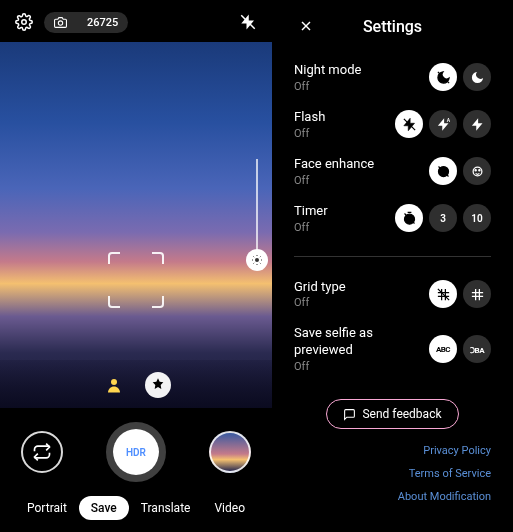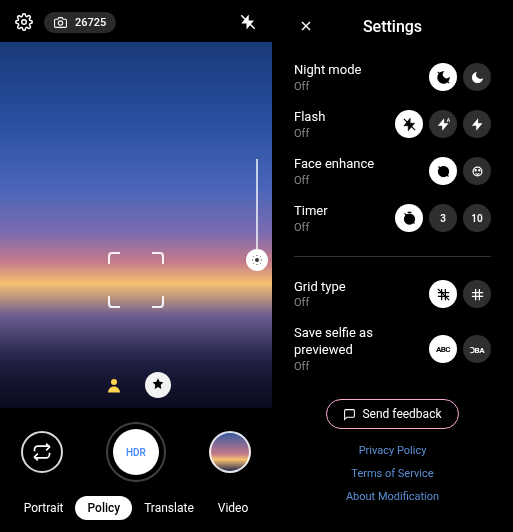--- a/index.html
+++ b/index.html
@@ -1,59 +1,59 @@
 <!DOCTYPE html>
 <html><head>
 <meta charset="utf-8">
 <style>
 *{margin:0;padding:0;box-sizing:border-box;font-family:-apple-system,Roboto,Arial,sans-serif}
 html,body{width:513px;height:532px;background:#000;color:#fff;overflow:hidden}
 .app{display:flex;width:100%;height:100%}
 .cam{width:272px;height:100%;position:relative;background:#000;display:flex;flex-direction:column}
 .topbar{display:flex;align-items:center;gap:6px;padding:8px 10px 6px;position:relative;z-index:2}
 .icon-btn{width:28px;height:28px;display:flex;align-items:center;justify-content:center;border-radius:50%;cursor:pointer}
-.pill{background:#2a2a2a;border-radius:14px;padding:4px 10px;display:flex;align-items:center;gap:8px;font-size:11px;font-weight:500}
+.pill{background:#2a2a2a;border-radius:14px;padding:4px 10px;display:flex;align-items:center;gap:20px;font-size:11px;font-weight:500}
 .flash-top{margin-left:auto}
 .viewfinder{flex:1;position:relative;overflow:hidden}
 .sky{position:absolute;inset:0;background:linear-gradient(to bottom,#1a3a7a 0%,#2850a0 22%,#4a65b8 40%,#7a6bb0 52%,#c47a8a 60%,#f4c070 66%,#6a5a90 75%,#2a2a50 85%,#151530 100%)}
 .city{position:absolute;bottom:0;left:0;right:0;height:48px;background:linear-gradient(to bottom,rgba(20,20,50,.3),rgba(10,10,30,.9))}
 .focus{position:absolute;left:50%;top:65%;transform:translate(-50%,-50%);width:56px;height:56px}
 .focus span{position:absolute;width:12px;height:12px;border:2px solid rgba(255,255,255,.9)}
 .focus .c1{top:0;left:0;border-right:0;border-bottom:0;border-top-left-radius:4px}
 .focus .c2{top:0;right:0;border-left:0;border-bottom:0;border-top-right-radius:4px}
 .focus .c3{bottom:0;left:0;border-right:0;border-top:0;border-bottom-left-radius:4px}
 .focus .c4{bottom:0;right:0;border-left:0;border-top:0;border-bottom-right-radius:4px}
 .slider{position:absolute;right:14px;top:32%;width:2px;height:110px;background:rgba(255,255,255,.7)}
 .slider-knob{position:absolute;left:-10px;bottom:-2px;width:22px;height:22px;border-radius:50%;background:#fff;display:flex;align-items:center;justify-content:center}
 .vf-icons{position:absolute;bottom:10px;left:0;right:0;display:flex;justify-content:center;gap:18px}
 .vf-chip{width:26px;height:26px;border-radius:50%;background:rgba(255,255,255,.95);display:flex;align-items:center;justify-content:center}
 .controls{padding:14px 0 4px;display:flex;align-items:center;justify-content:space-around}
 .ctrl-outer{width:42px;height:42px;border:2px solid rgba(255,255,255,.85);border-radius:50%;display:flex;align-items:center;justify-content:center;cursor:pointer}
-.shutter-ring{width:60px;height:60px;border:2px solid #404040;border-radius:50%;display:flex;align-items:center;justify-content:center;cursor:pointer}
+.shutter-ring{width:60px;height:60px;border:7px solid #404040;border-radius:50%;display:flex;align-items:center;justify-content:center;cursor:pointer}
 .shutter{width:46px;height:46px;border-radius:50%;background:#fff;display:flex;align-items:center;justify-content:center;color:#4f8fff;font-size:10px;font-weight:600}
 .gallery{width:42px;height:42px;border-radius:50%;border:2px solid rgba(255,255,255,.85);background:linear-gradient(to bottom,#3a5aa0 0%,#c47a8a 55%,#f4c070 70%,#2a2a50 100%);cursor:pointer}
 .modes{display:flex;padding:10px 8px 12px;justify-content:center}
 .mode{font-size:12px;padding:5px 12px;border-radius:14px;cursor:pointer;color:#fff;white-space:nowrap}
 .mode.active{background:#fff;color:#000;font-weight:500}
 .panel{flex:1;background:#000;padding:8px 22px 10px;display:flex;flex-direction:column;overflow:hidden}
 .phead{display:flex;align-items:center;padding:6px 0 16px}
 .close{width:24px;height:24px;cursor:pointer;display:flex;align-items:center;justify-content:center}
 .ptitle{flex:1;text-align:center;font-size:16px;font-weight:500;margin-left:-24px}
 .row{display:flex;align-items:center;padding:8px 0}
 .row-l{flex:1}
 .row-t{font-size:13px;line-height:1.3}
 .row-s{font-size:11px;color:#888;margin-top:1px}
 .opts{display:flex;gap:6px}
 .opt{width:28px;height:28px;border-radius:50%;background:#2f2f2f;display:flex;align-items:center;justify-content:center;font-size:10px;font-weight:600;cursor:pointer}
 .opt svg{width:15px;height:15px}
 .opt.sel{background:#fff;color:#000}
 .opt.sel svg{stroke:#000;fill:#000}
 .hr{border:0;border-top:1px solid #333;margin:14px 0}
 .feedback{margin:18px auto 10px;padding:7px 16px;border:1px solid #f9a8d4;border-radius:18px;display:flex;align-items:center;gap:6px;font-size:12px;cursor:pointer;width:fit-content}
-.links{text-align:center;font-size:11px}
+.links{text-align:right;font-size:11px}
 .links div{color:#5a8fd6;padding:5px 0;cursor:pointer}
 .abc{font-size:8px;font-weight:700;letter-spacing:-.5px}
 </style>
 </head>
 <body>
 
 <div class="app">
   <div class="cam">
     <div class="topbar">
       <div class="icon-btn">
@@ -118,21 +118,21 @@
       </div>
       <div class="shutter-ring">
         <div class="shutter">
             <span>HDR</span>
           </div>
       </div>
       <div class="gallery"></div>
     </div>
     <div class="modes">
       <div class="mode">Portrait</div>
-      <div class="mode active">Policy</div>
+      <div class="mode active">Save</div>
       <div class="mode">Translate</div>
       <div class="mode">Video</div>
     </div>
   </div>
 
   <div class="panel">
     <div class="phead">
       <div class="close">
         <svg width="16" height="16" viewBox="0 0 24 24" stroke="#fff" stroke-width="2">
             <line x1="18" y1="6" x2="6" y2="18"></line>

